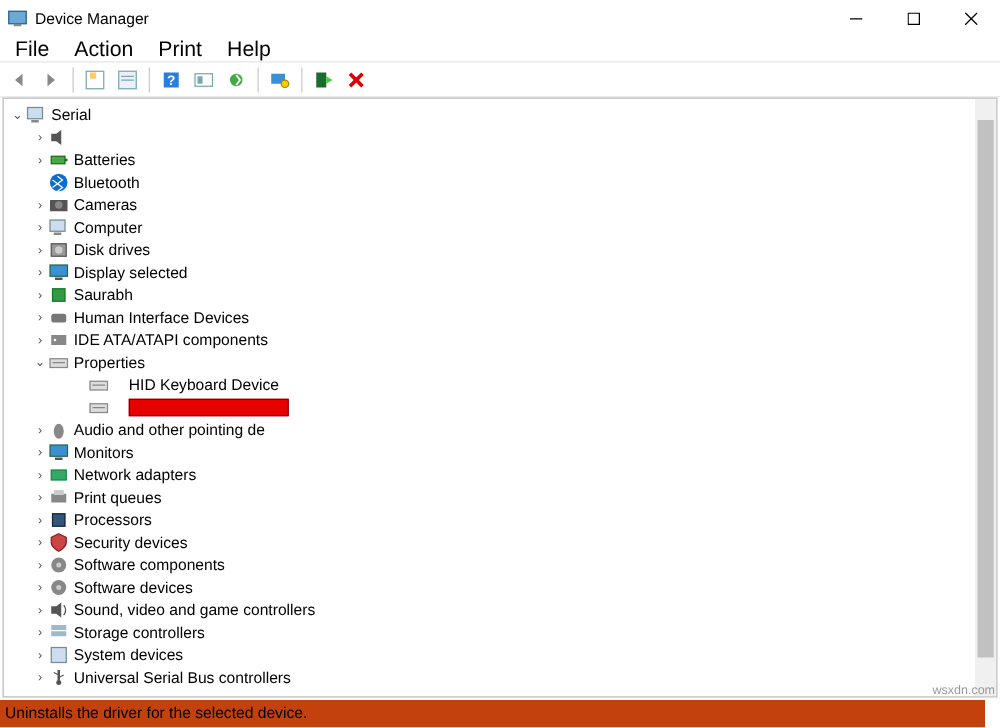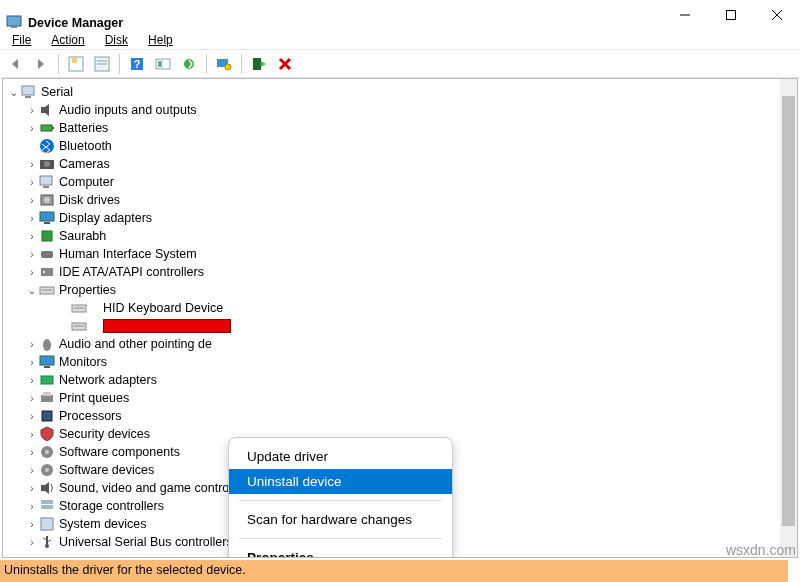--- a/index.html
+++ b/index.html
@@ -8,25 +8,24 @@
     font-family: "Segoe UI", Tahoma, sans-serif;
     font-size: 12.5px;
     background: #fff;
     width: 800px;
     height: 582px;
     overflow: hidden;
     position: relative;
   }
   .titlebar {
     display: flex;
-    align-items: flex-end;
+    align-items: center;
     height: 30px;
     padding-left: 6px;
     background: #fff;
-    font-weight: bold;
   }
   .titlebar .app-icon {
     width: 16px; height: 16px;
     margin-right: 6px;
     display: inline-block;
   }
   .titlebar .title { flex: 1; font-size: 12.5px; }
   .winbtn {
     width: 46px; height: 30px;
     display: flex; align-items: center; justify-content: center;
@@ -34,21 +33,21 @@
     font-size: 12px;
   }
   .menubar {
     display: flex;
     gap: 4px;
     padding: 0 4px;
     height: 20px;
     align-items: center;
     border-bottom: 1px solid #e6e6e6;
   }
-  .menubar span { padding: 2px 8px; font-size: 12px; text-decoration: underline; }
+  .menubar span { padding: 2px 8px; font-size: 17px; }
   .toolbar {
     display: flex;
     align-items: center;
     gap: 4px;
     padding: 3px 4px;
     border-bottom: 1px solid #e6e6e6;
     height: 28px;
   }
   .tbtn { width: 22px; height: 22px; display:flex; align-items:center; justify-content:center; border: 1px solid transparent;}
   .toolbar .divider { width:1px; height:20px; background:#ccc; margin:0 2px; }
@@ -71,22 +70,22 @@
     border-radius: 8px;
     box-shadow: 0 4px 12px rgba(0,0,0,0.2);
     padding: 6px 0;
     font-size: 13.5px;
   }
   .cm-item { padding: 5px 18px; }
   .cm-item.selected { background: #0078d4; color: #fff; }
   .cm-sep { height:1px; background:#ddd; margin: 6px 10px; }
   .cm-item.bold { font-weight: 600; }
 
-  .statusbar { position:absolute; bottom:0; left:0; right:12px; height:22px; padding: 3px 4px; font-size:12.5px; background:#fdba74; }
-  .watermark { position:absolute; right:4px; bottom:24px; font-size:14px; color:#999; z-index:50;}
+  .statusbar { position:absolute; bottom:0; left:0; right:12px; height:22px; padding: 3px 4px; font-size:12.5px; background:#c2410c; }
+  .watermark { position:absolute; right:4px; bottom:24px; font-size:10px; color:#999; z-index:50;}
   .scrollbar { position:absolute; right:0; top:0; bottom:0; width:17px; background:#f0f0f0; }
   .scrollbar .thumb { background:#c1c1c1; height:430px; margin:17px 2px; }
 </style>
 </head>
 <body>
 
 <div class="titlebar">
   <span class="app-icon">
     <svg viewBox="0 0 16 16">
         <rect x="1" y="2" width="14" height="10" fill="#6aa9d6" stroke="#2a5c88"></rect>
@@ -108,21 +107,21 @@
     <svg width="10" height="10">
         <line x1="0" y1="0" x2="10" y2="10" stroke="#000"></line>
         <line x1="10" y1="0" x2="0" y2="10" stroke="#000"></line>
       </svg>
   </div>
 </div>
 
 <div class="menubar">
   <span>File</span>
   <span>Action</span>
-  <span>Disk</span>
+  <span>Print</span>
   <span>Help</span>
 </div>
 
 <div class="toolbar">
   <div class="tbtn">
       <svg width="14" height="14">
         <polygon points="10,2 4,7 10,12" fill="#888"></polygon>
       </svg>
     </div>
   <div class="tbtn">
@@ -197,21 +196,20 @@
         </span>
         <span>Serial</span>
       </div>
       <div class="node lvl1">
         <span class="caret">›</span>
         <span class="icon">
           <svg width="16" height="16">
             <polygon points="2,5 6,5 10,2 10,14 6,11 2,11" fill="#555"></polygon>
           </svg>
         </span>
-        <span>Audio inputs and outputs</span>
       </div>
       <div class="node lvl1">
         <span class="caret">›</span>
         <span class="icon">
           <svg width="16" height="16">
             <rect x="2" y="5" width="11" height="6" fill="#4a4" stroke="#262"></rect>
             <rect x="13" y="7" width="2" height="2" fill="#262"></rect>
           </svg>
         </span>
         <span>Batteries</span>
@@ -257,49 +255,49 @@
         <span>Disk drives</span>
       </div>
       <div class="node lvl1">
         <span class="caret">›</span>
         <span class="icon">
           <svg width="16" height="16">
             <rect x="1" y="2" width="14" height="9" fill="#3a90d0" stroke="#265"></rect>
             <rect x="5" y="12" width="6" height="2" fill="#555"></rect>
           </svg>
         </span>
-        <span>Display adapters</span>
+        <span>Display selected</span>
       </div>
       <div class="node lvl1">
         <span class="caret">›</span>
         <span class="icon">
           <svg width="16" height="16">
             <rect x="3" y="3" width="10" height="10" fill="#394" stroke="#172"></rect>
           </svg>
         </span>
         <span>Saurabh</span>
       </div>
       <div class="node lvl1">
         <span class="caret">›</span>
         <span class="icon">
           <svg width="16" height="16">
             <rect x="2" y="5" width="12" height="7" rx="2" fill="#777"></rect>
           </svg>
         </span>
-        <span>Human Interface System</span>
+        <span>Human Interface Devices</span>
       </div>
       <div class="node lvl1">
         <span class="caret">›</span>
         <span class="icon">
           <svg width="16" height="16">
             <rect x="2" y="4" width="12" height="8" fill="#888"></rect>
             <circle cx="5" cy="8" r="1" fill="#fff"></circle>
           </svg>
         </span>
-        <span>IDE ATA/ATAPI controllers</span>
+        <span>IDE ATA/ATAPI components</span>
       </div>
       <div class="node lvl1">
         <span class="caret">⌄</span>
         <span class="icon">
           <svg width="16" height="16">
             <rect x="1" y="5" width="14" height="7" fill="#ddd" stroke="#888"></rect>
             <line x1="3" y1="8" x2="13" y2="8" stroke="#888"></line>
           </svg>
         </span>
         <span>Properties</span>
@@ -439,24 +437,16 @@
             <line x1="8" y1="8" x2="12" y2="6" stroke="#555"></line>
           </svg>
         </span>
         <span>Universal Serial Bus controllers</span>
       </div>
     </div>
   <div class="scrollbar">
       <div class="thumb"></div>
     </div>
 
-  <div class="context-menu">
-    <div class="cm-item">Update driver</div>
-    <div class="cm-item selected">Uninstall device</div>
-    <div class="cm-sep"></div>
-    <div class="cm-item">Scan for hardware changes</div>
-    <div class="cm-sep"></div>
-    <div class="cm-item bold">Properties</div>
-  </div>
 </div>
 
 <div class="watermark">wsxdn.com</div>
 <div class="statusbar">Uninstalls the driver for the selected device.</div>
 
 </body></html>

